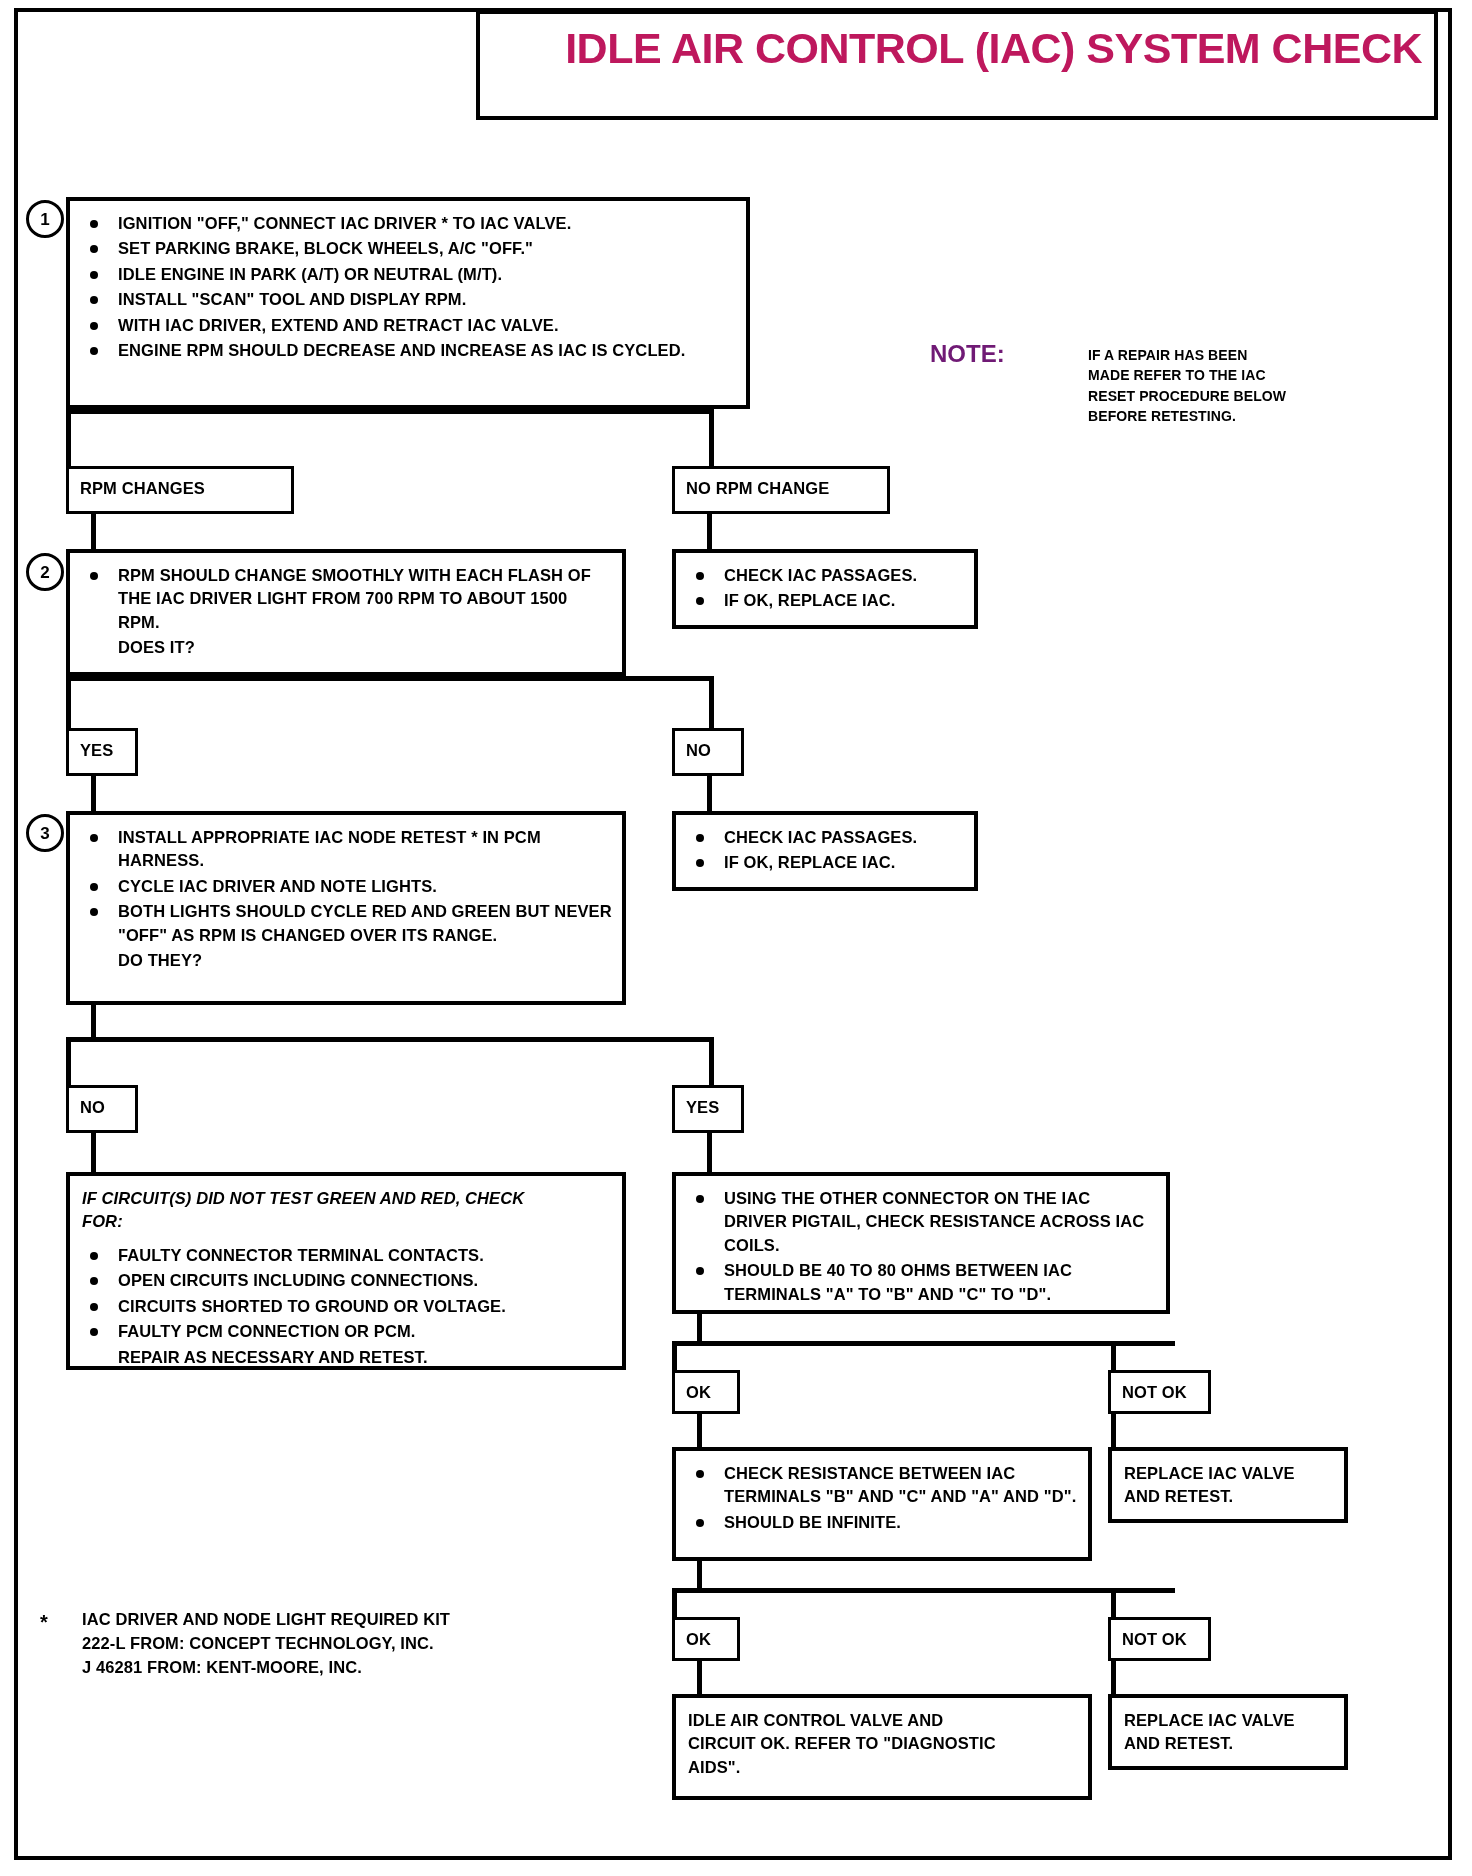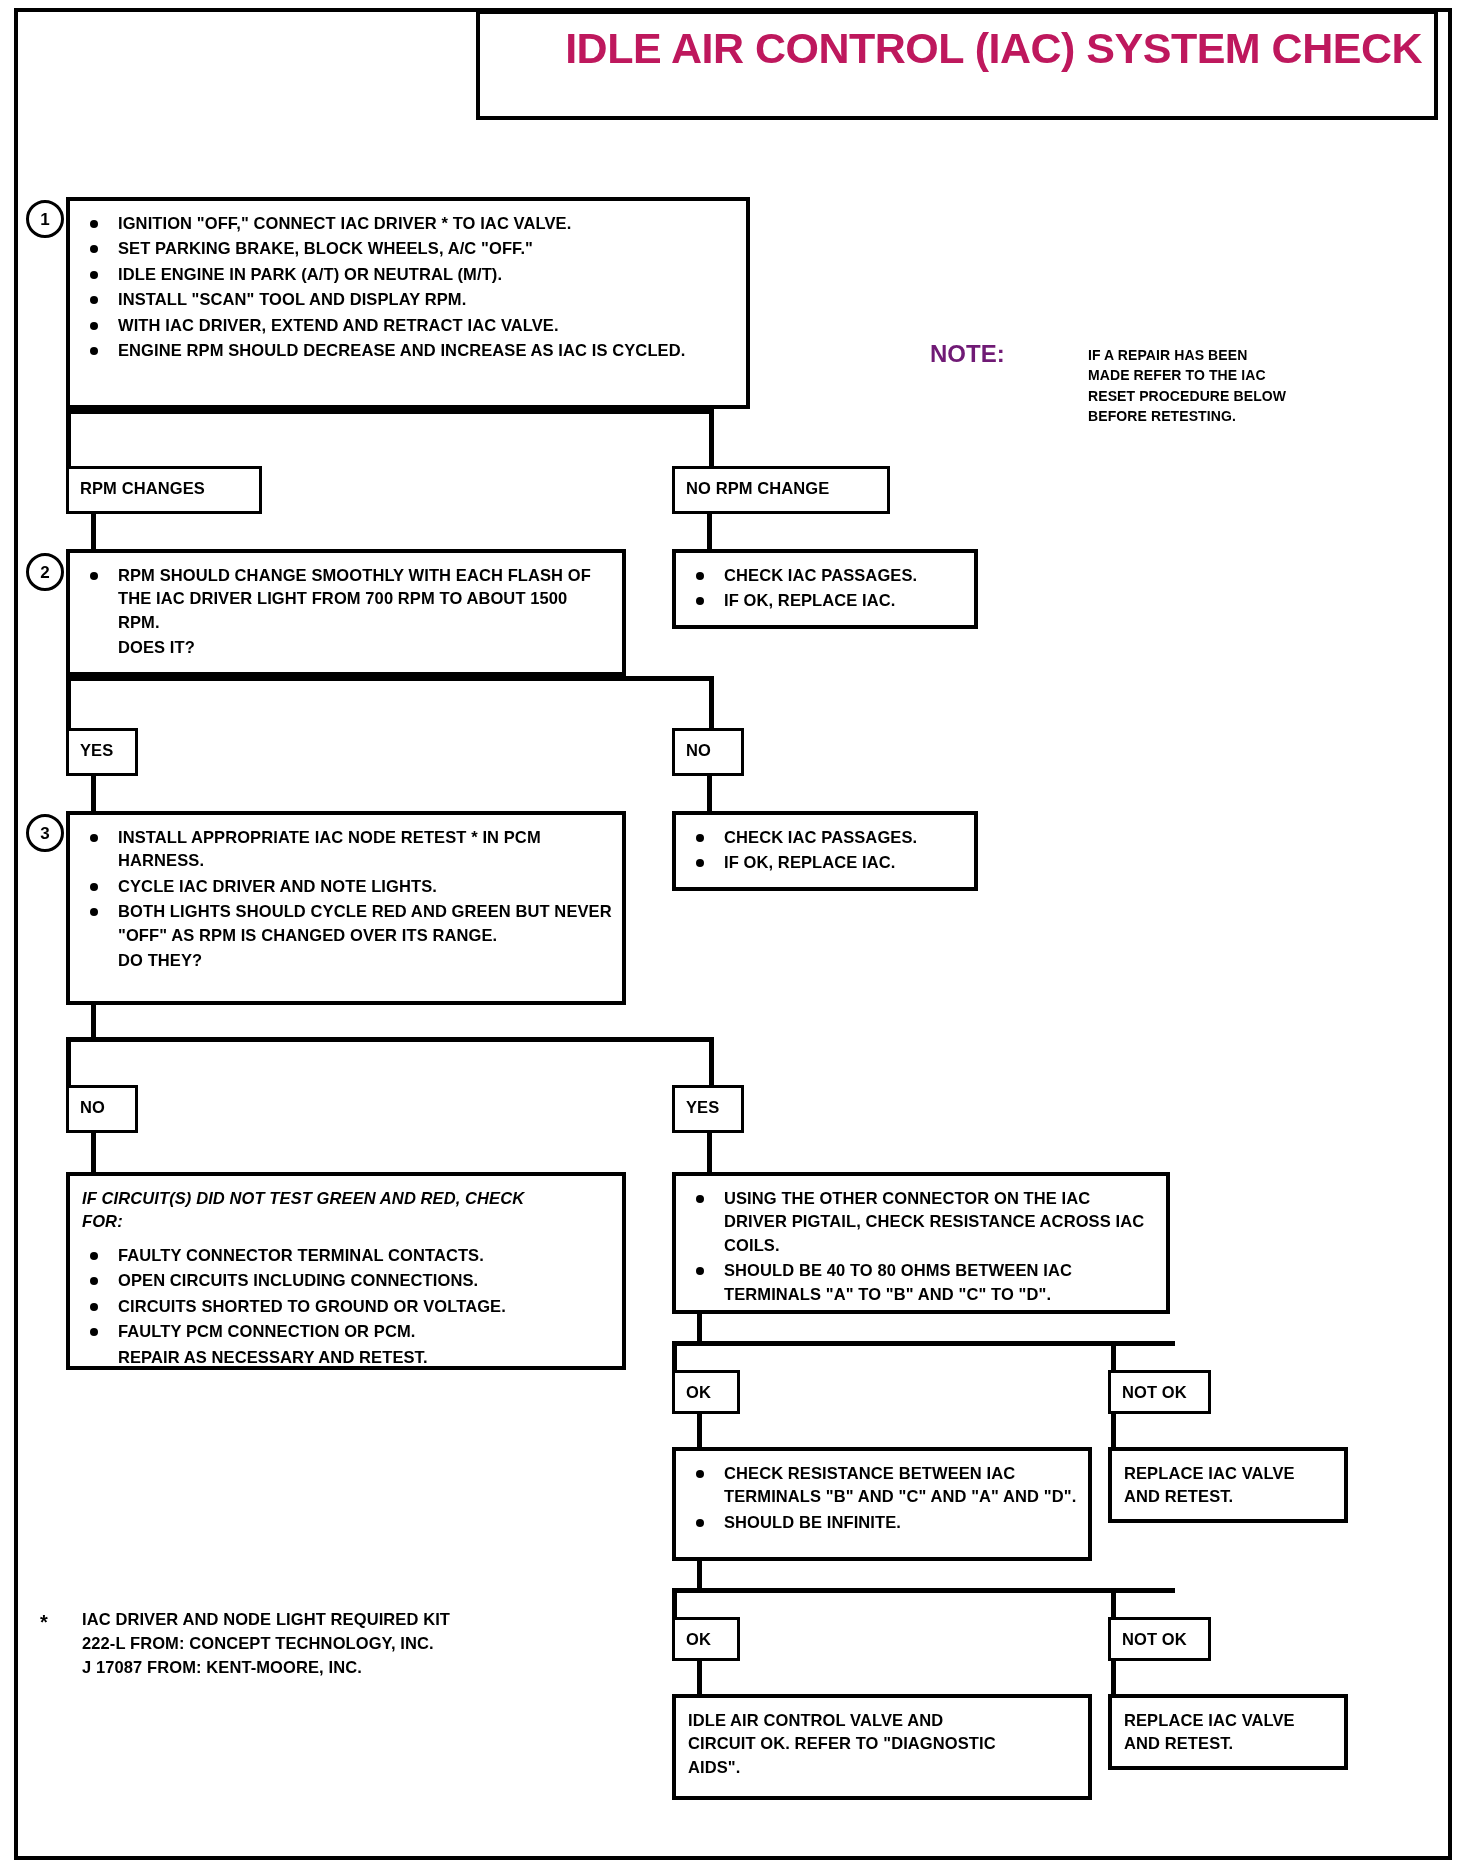--- a/index.html
+++ b/index.html
@@ -201,21 +201,21 @@
       <li><span class="txt">INSTALL "SCAN" TOOL AND DISPLAY RPM.</span></li>
       <li><span class="txt">WITH IAC DRIVER, EXTEND AND RETRACT IAC VALVE.</span></li>
       <li><span class="txt">ENGINE RPM SHOULD DECREASE AND INCREASE AS IAC IS CYCLED.</span></li>
     </ul>
   </div>
 
   <div class="ln" style="left:66px; top:409px; width:648px; height:5px;"></div>
   <div class="ln" style="left:66px; top:409px; width:5px; height:63px;"></div>
   <div class="ln" style="left:709px; top:409px; width:5px; height:63px;"></div>
 
-  <div class="box label-box" style="left:66px; top:466px; width:196px; height:48px;">
+  <div class="box label-box" style="left:66px; top:466px; width:228px; height:48px;">
     <div class="txt">RPM CHANGES</div>
   </div>
   <div class="ln" style="left:91px; top:513px; width:5px; height:38px;"></div>
 
   <div class="box label-box" style="left:672px; top:466px; width:218px; height:48px;">
     <div class="txt">NO RPM CHANGE</div>
   </div>
   <div class="ln" style="left:707px; top:513px; width:5px; height:38px;"></div>
 
   <div class="step-num" style="left:26px; top:553px;">2</div>
@@ -357,17 +357,17 @@
       <div class="txt">REPLACE IAC VALVE</div>
       <div class="txt">AND RETEST.</div>
     </div>
   </div>
 
   <div class="footnote" style="left:40px; top:1608px; width:520px;">
     <span class="star">*</span>
     <div class="fbody">
       <div>IAC DRIVER AND NODE LIGHT REQUIRED KIT</div>
       <div>222-L FROM:  CONCEPT TECHNOLOGY, INC.</div>
-      <div>J 17087 FROM:  KENT-MOORE, INC.</div>
+      <div>J 46281 FROM:  KENT-MOORE, INC.</div>
     </div>
   </div>
 
 </div>
 
 </body></html>

